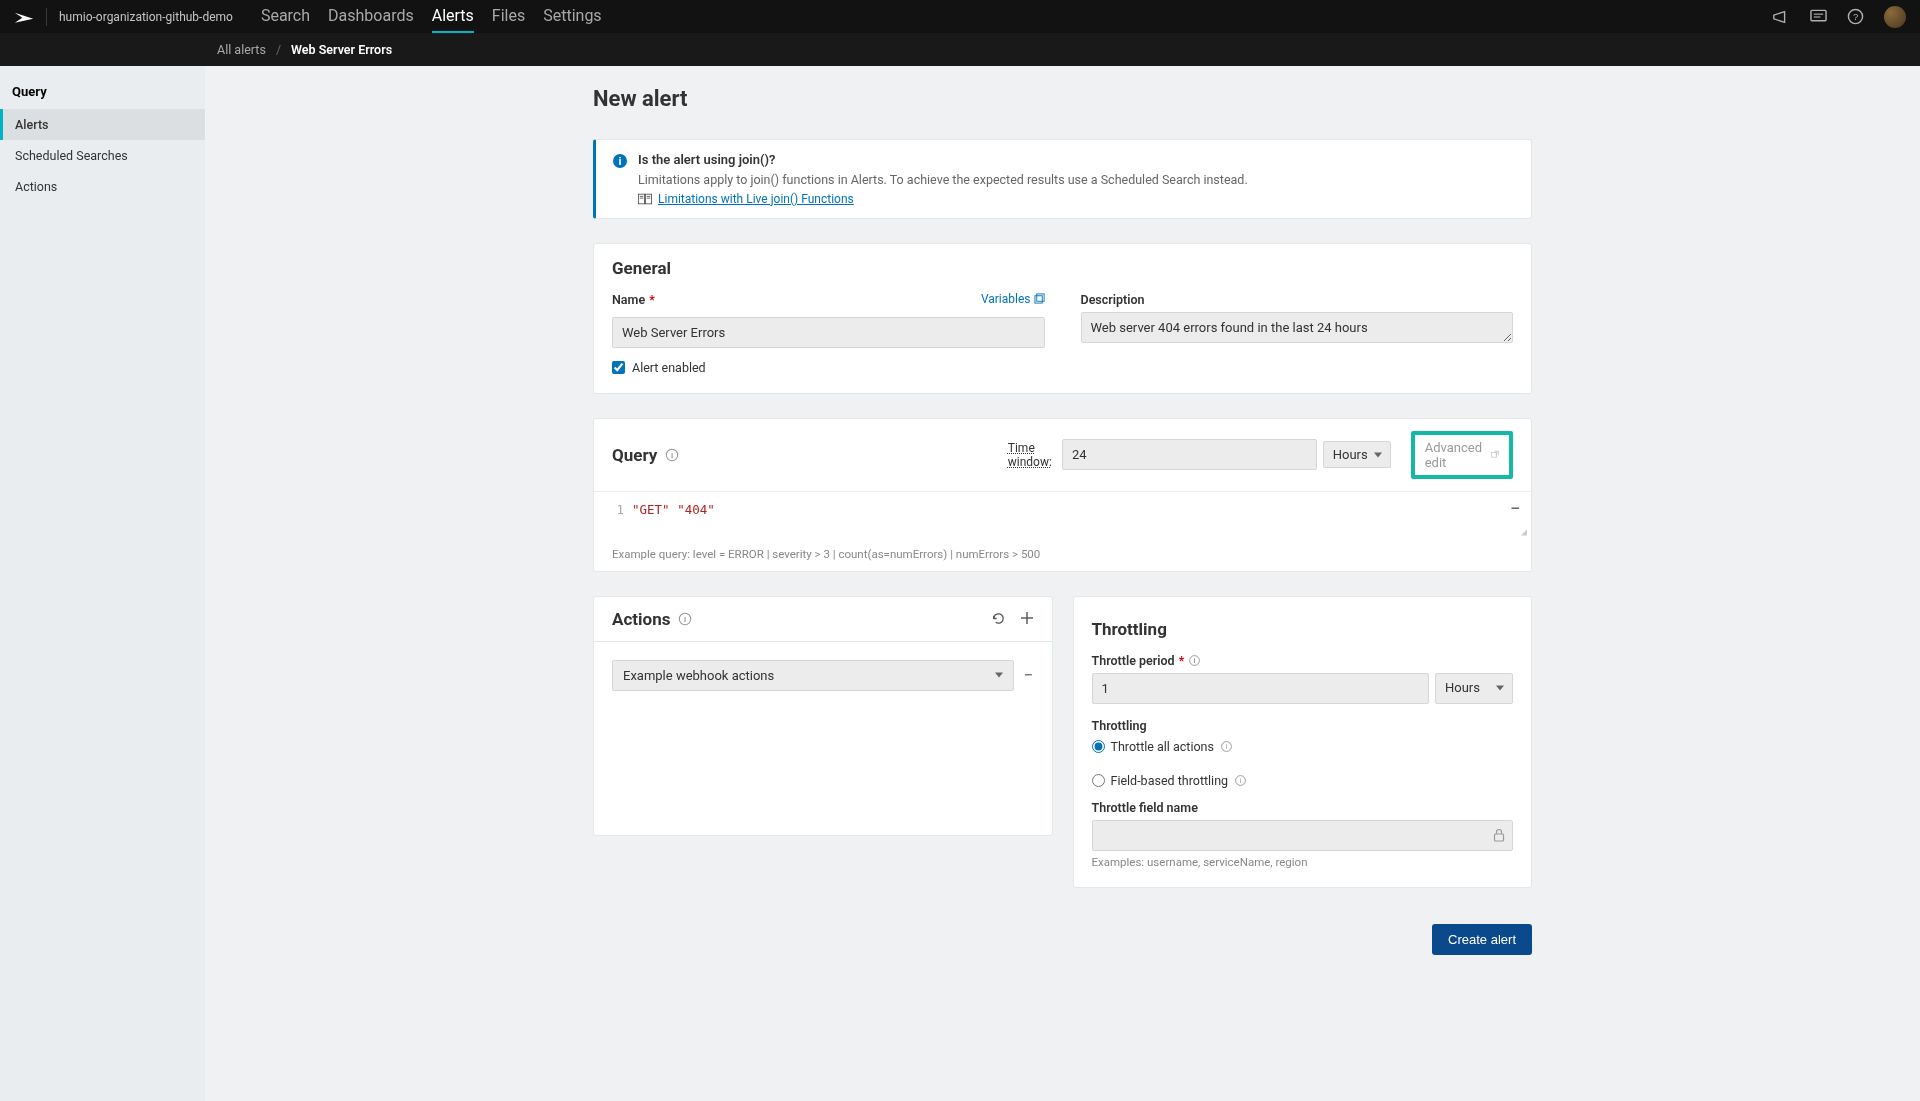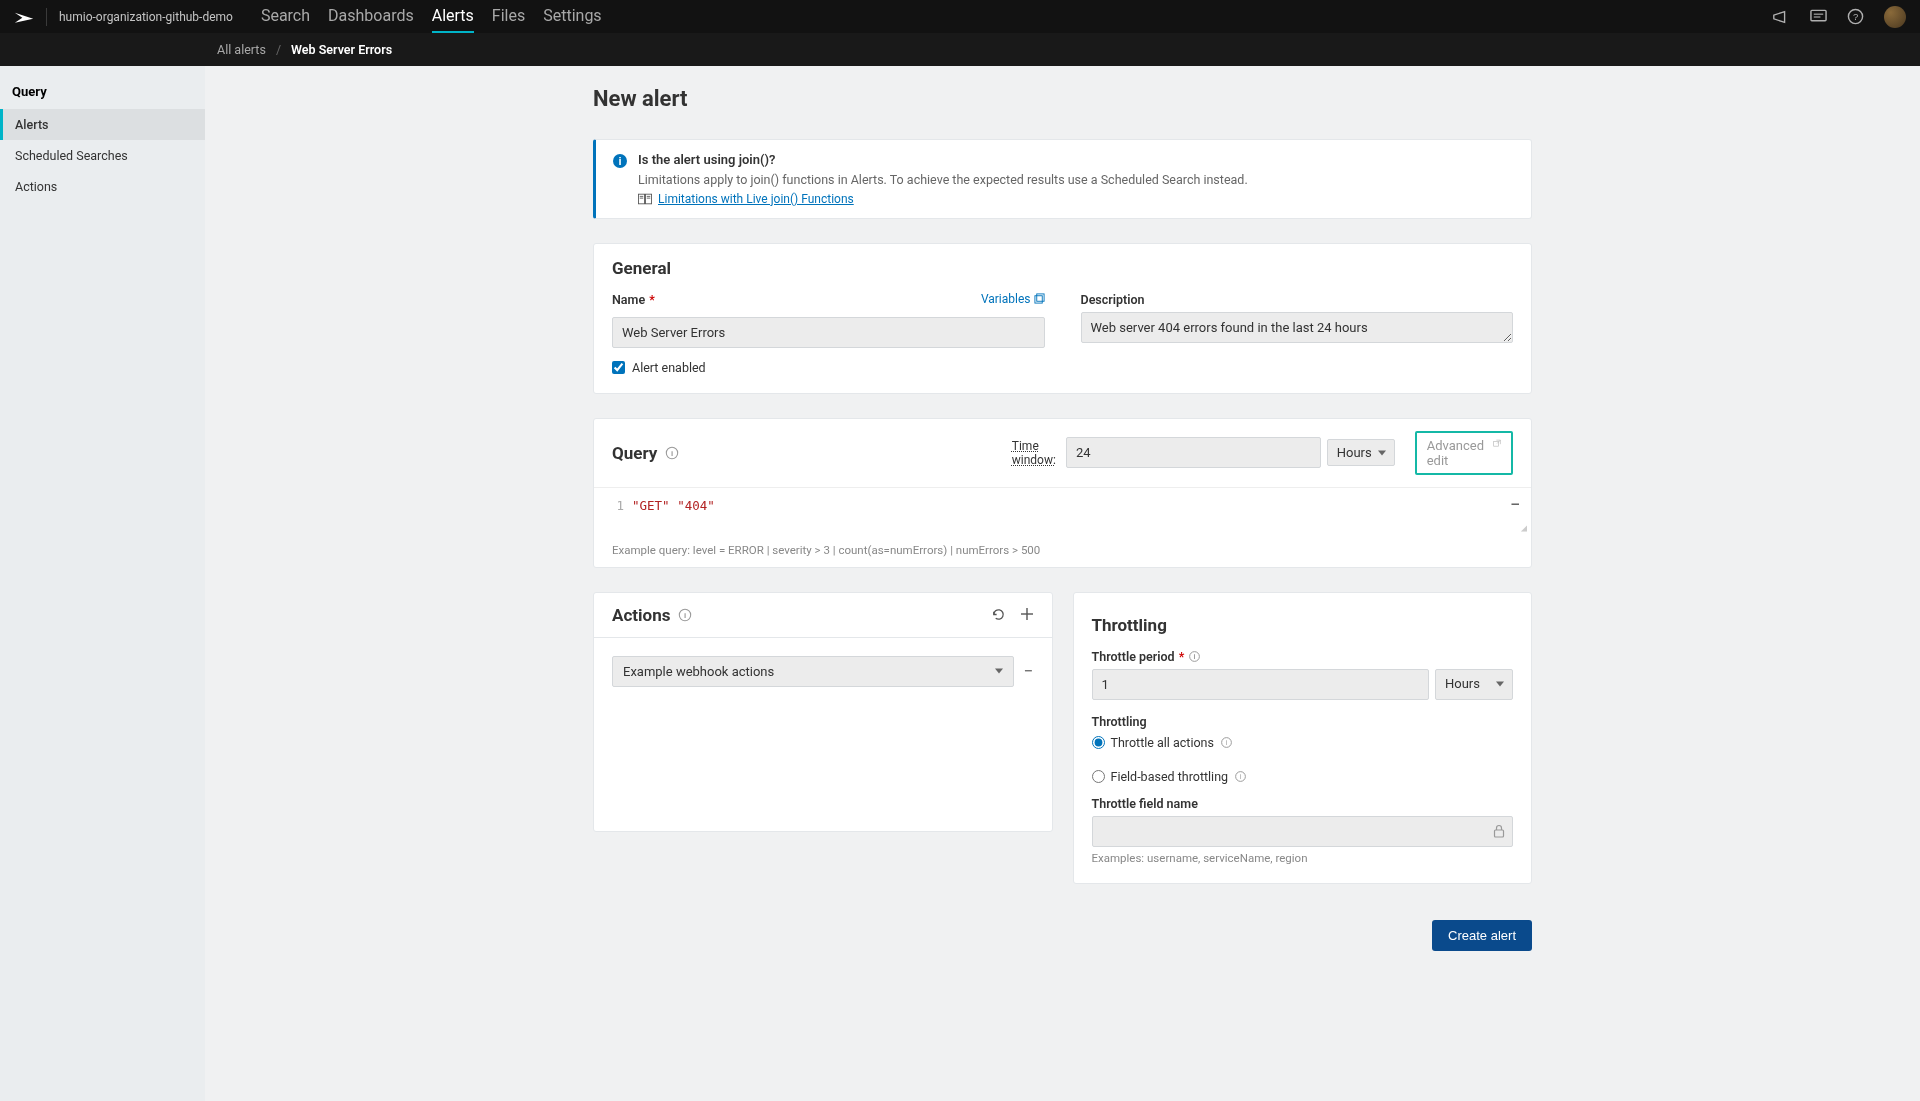--- a/index.html
+++ b/index.html
@@ -55,21 +55,21 @@
 input[readonly] { background: #ececec; }
 .checkbox-row { margin-top: 12px; display: flex; align-items: center; gap: 7px; font-size: 12.5px; }
 .checkbox-row input { accent-color: #0073bb; }
 
 .query-card .card-header { display: flex; justify-content: space-between; align-items: center; padding: 12px 18px; }
 .query-ctrls { display: flex; align-items: center; gap: 6px; }
 .tw-label { font-size: 12px; text-decoration: underline dotted; margin-right: 4px; cursor:pointer; }
 .num-input { width: 58px; padding: 5px 8px; border: 1px solid #d4d7da; background: #ececec; border-radius: 2px; font-size: 13px; }
 .sel { padding: 5px 22px 5px 9px; border: 1px solid #d4d7da; background: #ececec; border-radius: 2px; font-size: 13px; cursor: pointer; position: relative; }
 .sel::after { content: ""; position: absolute; right: 8px; top: 50%; width: 0; height: 0; border-left: 4px solid transparent; border-right: 4px solid transparent; border-top: 5px solid #666; transform: translateY(-50%); }
-.adv-btn { margin-left: 14px; padding: 5px 10px; border: 2px solid #14b8a6; background: #fff; border-radius: 2px; color: #999; font-size: 13px; cursor: pointer; display: flex; gap: 6px; }
+.adv-btn { margin-left: 14px; padding: 5px 10px; border: 4px solid #14b8a6; background: #fff; border-radius: 2px; color: #999; font-size: 13px; cursor: pointer; display: flex; align-items: center; gap: 6px; }
 .editor { border-top: 1px solid #eee; padding: 10px 14px 24px; font-family: Menlo, Consolas, monospace; font-size: 12.5px; position: relative; }
 .gutter { color: #aaa; display: inline-block; width: 16px; text-align: right; margin-right: 8px; }
 .str { color: #b22222; }
 .editor-dash { position: absolute; right: 12px; top: 8px; color: #666; font-weight: 700; }
 .resize-handle { position: absolute; right: 4px; bottom: 4px; color: #ccc; font-size: 10px; }
 .example-line { padding: 6px 18px 10px; font-size: 11.5px; color: #888; }
 
 .two-col { display: flex; gap: 20px; align-items: flex-start; }
 .col { flex: 1; }
 .actions-header { display: flex; justify-content: space-between; align-items: center; border-bottom: 1px solid #e4e7ea; padding: 12px 18px; }

